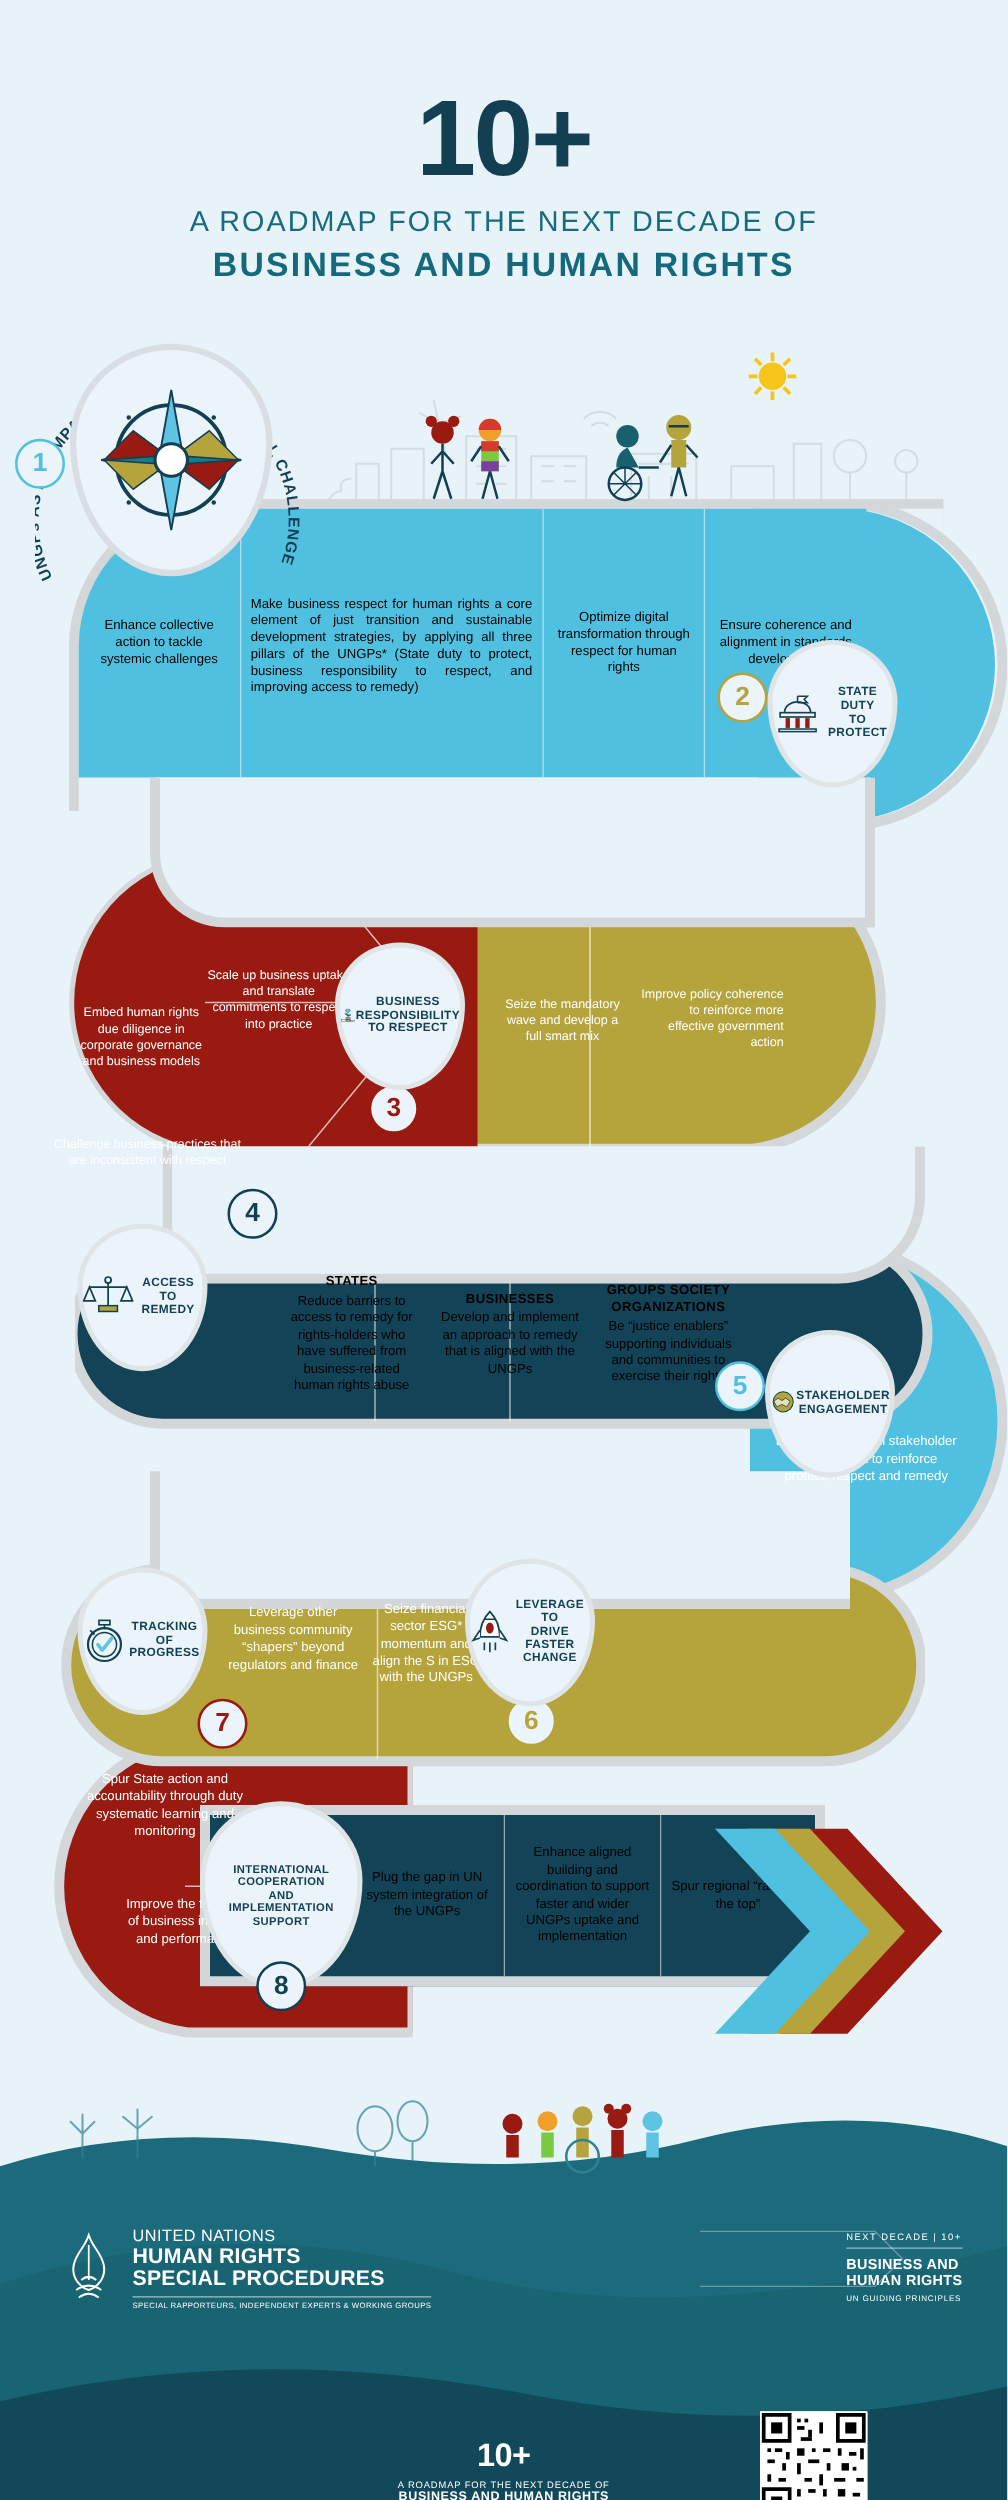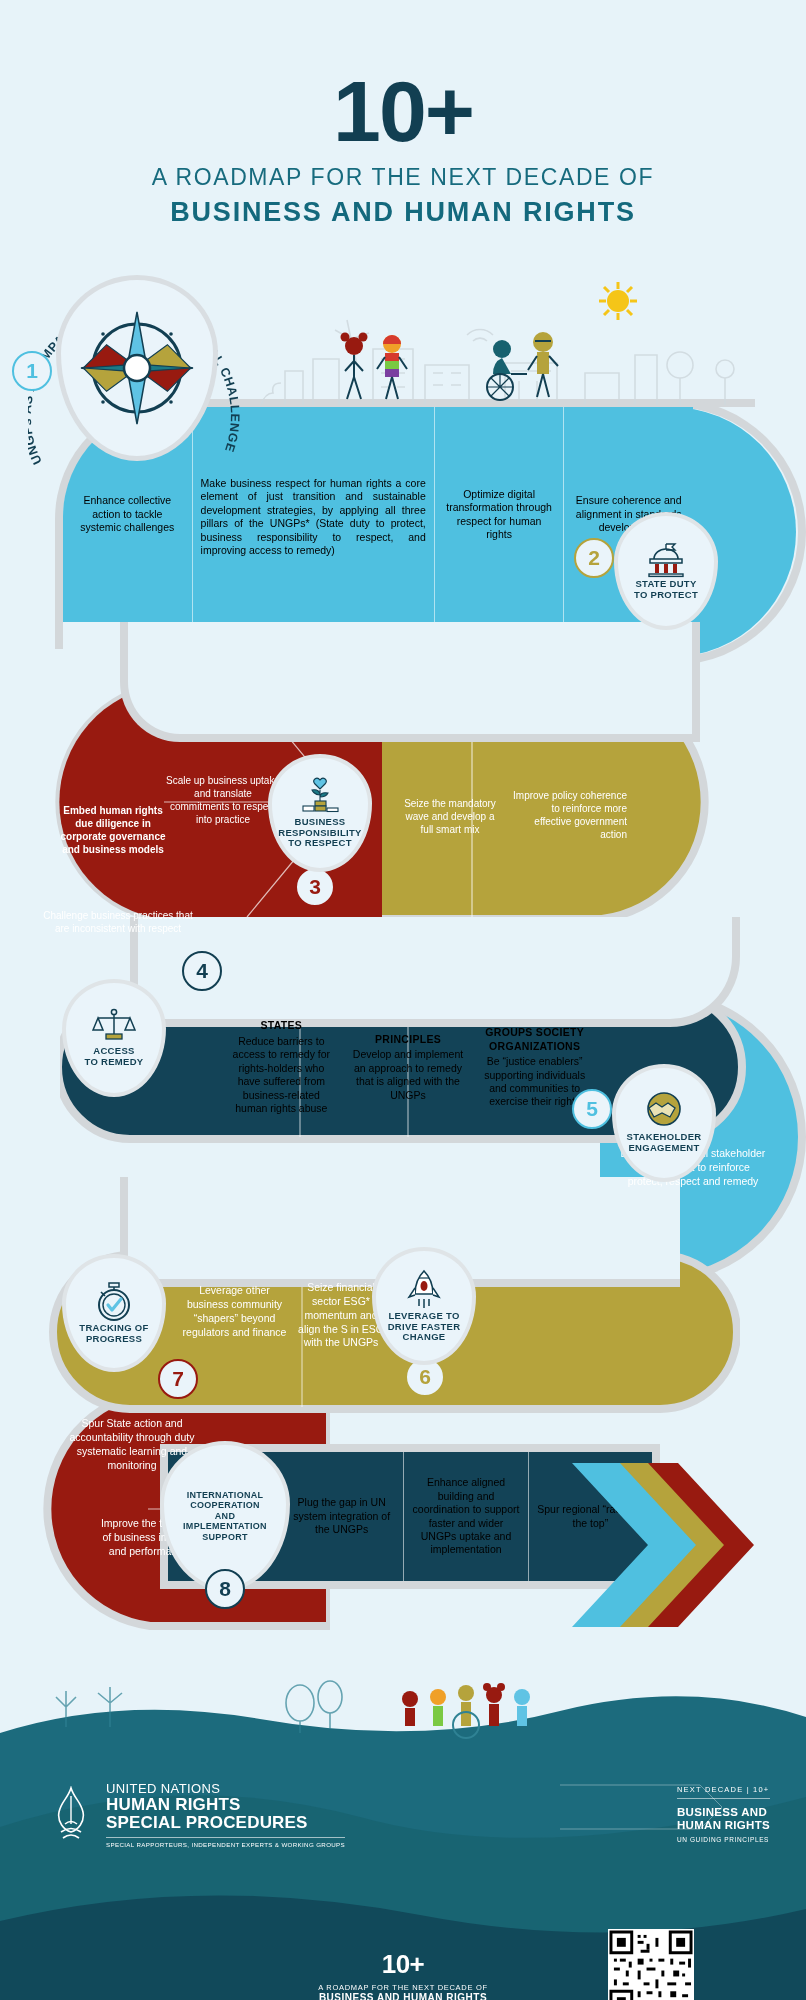--- a/index.html
+++ b/index.html
@@ -23,21 +23,21 @@
   }
   .cell:last-child { border-right:none; }
   .cell.wide { flex:2.0; }
   .cell b { display:block; font-size:10.5px; letter-spacing:.3px; margin-bottom:2px;}
 
   
   .marker {
     position:absolute; width:104px; height:118px; background:#eaf4fa;
     border:4px solid #dfe4e7;
     border-radius:50% 50% 50% 50% / 42% 42% 58% 58%;
-    display:flex; flex-direction:column; align-items:center; justify-content:center;
+    display:flex; flex-direction:row; align-items:center; justify-content:center;
     text-align:center; z-index:30;
   }
   .marker .lbl { font-size:9.5px; font-weight:bold; color:#123f52; letter-spacing:.3px; line-height:1.15;}
   .numbadge {
     position:absolute; width:40px; height:40px; border-radius:50%;
     background:#eaf4fa; border:2px solid currentColor;
     display:flex; align-items:center; justify-content:center;
     font-size:21px; font-weight:bold; z-index:29;
   }
 
@@ -224,21 +224,21 @@
 
   <div style="position:absolute;left:42px;top:648px;width:730px;height:250px;z-index:2;">
     <svg viewBox="0 0 730 250" width="730" height="250">
       <path d="M120 8 H560 A118 118 0 0 1 560 242 H120 A118 118 0 0 1 120 8 Z" fill="#b5a33c" stroke="#d3d7da" stroke-width="8"></path>
       <path d="M120 8 H340 V242 H120 A118 118 0 0 1 120 8 Z" fill="#981a10"></path>
       <path d="M122 125 H330 M205 10 L300 125 M205 240 L300 125" stroke="#fff" stroke-width="1.2" fill="none" opacity=".7"></path>
       <path d="M430 10 V242" stroke="#fff" stroke-width="1.2" opacity=".7"></path>
     </svg>
   </div>
 
-  <div style="position:absolute;left:58px;top:775px;width:110px;font-size:10px;color:#fff;text-align:center;line-height:1.3;z-index:8;font-weight:bold;">Embed human rights due diligence in corporate governance and business models</div>
+  <div style="position:absolute;left:58px;top:775px;width:110px;font-size:10px;color:#fff;text-align:center;line-height:1.3;z-index:8;">Embed human rights due diligence in corporate governance and business models</div>
   <div style="position:absolute;left:165px;top:588px;width:0;height:0;"></div>
   <div style="position:absolute;left:168px;top:588px;width:0;"></div>
   <div style="position:absolute;left:162px;top:586px;width:0;"></div>
   <div style="position:absolute;left:170px;top:588px;width:0;"></div>
   <div style="position:absolute;left:164px;top:745px;width:118px;font-size:10px;color:#fff;text-align:center;line-height:1.3;z-index:8;">Scale up business uptake and translate commitments to respect into practice</div>
   <div style="position:absolute;left:400px;top:768px;width:100px;font-size:10px;color:#fff;text-align:center;line-height:1.3;z-index:8;">Seize the mandatory wave and develop a full smart mix</div>
   <div style="position:absolute;left:512px;top:760px;width:115px;font-size:10px;color:#fff;text-align:right;line-height:1.3;z-index:8;">Improve policy coherence to reinforce more effective government action</div>
 
   <div class="marker" style="left:268px;top:725px;">
     <svg width="42" height="40" viewBox="0 0 42 40">
@@ -264,21 +264,21 @@
     <svg viewBox="0 0 700 160" width="700" height="160">
       <path d="M70 8 H610 A72 72 0 0 1 610 152 H70 A72 72 0 0 1 70 8 Z" fill="#134357" stroke="#d3d7da" stroke-width="8"></path>
       <path d="M240 10 V150 M348 10 V150" stroke="#fff" stroke-width="1.2" opacity=".6"></path>
     </svg>
   </div>
   <div class="cells" style="position:absolute;left:218px;top:966px;width:380px;height:145px;z-index:8;border:none;" id="r4cells">
       <div class="cell" style="border-right: none;">
         <div><b>STATES</b>Reduce barriers to access to remedy for rights-holders who have suffered from business-related human rights abuse</div>
       </div>
       <div class="cell" style="border-right: none;">
-        <div><b>PRINCIPLES</b>Develop and implement an approach to remedy that is aligned with the UNGPs</div>
+        <div><b>BUSINESSES</b>Develop and implement an approach to remedy that is aligned with the UNGPs</div>
       </div>
       <div class="cell" style="border-right: none;">
         <div><b>GROUPS SOCIETY ORGANIZATIONS</b>Be “justice enablers” supporting individuals and communities to exercise their rights</div>
       </div>
     </div>
 
   <div class="numbadge" style="left:182px;top:922px;color:#123f52;">4</div>
   <div class="marker" style="left:62px;top:950px;">
     <svg width="44" height="38" viewBox="0 0 44 38">
       <circle cx="22" cy="4" r="2.6" fill="none" stroke="#123f52" stroke-width="1.5"></circle>

